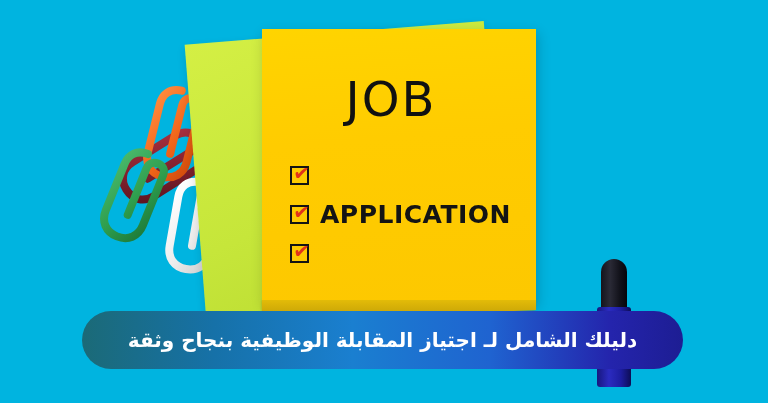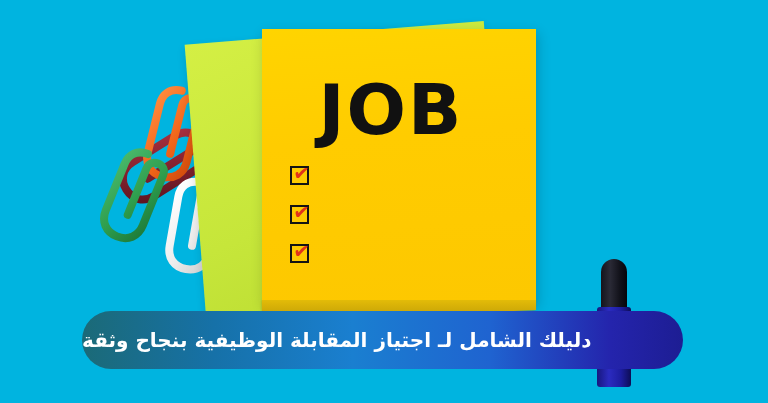--- a/index.html
+++ b/index.html
@@ -44,22 +44,22 @@
     position:absolute;left:0;bottom:-18px;width:100%;height:22px;
     background:linear-gradient(180deg,#e3bb08,#caa607 60%,rgba(190,160,6,0));
     clip-path:polygon(0 0,100% 0,100% 45%,0 100%);
   }
 
   
   .job-title{
     position:absolute;left:0;right:16px;top:46px;
     text-align:center;
     font-family:"DejaVu Sans", sans-serif;
-    font-weight:700;
-    font-size:70px;
+    font-weight:400;
+    font-size:48px;
     letter-spacing:2px;
     color:#111;
     line-height:1;
   }
   .checklist{
     position:absolute;left:28px;top:130px;right:10px;
   }
   .check-row{
     display:flex;align-items:center;
     margin-bottom:7px;
@@ -102,21 +102,21 @@
     position:absolute;left:0;top:48px;width:34px;height:80px;
     background:linear-gradient(90deg,#17177e 0%,#2b2bc0 35%,#1d1da0 70%,#0d0d55 100%);
     border-radius:3px;
   }
 
   
   .banner{
     position:absolute;left:82px;top:311px;width:601px;height:58px;
     border-radius:29px;
     background:linear-gradient(90deg,#1b6a77 0%,#1671a8 22%,#1a7fd0 45%,#1f63d0 68%,#2424ac 88%,#1d1d93 100%);
-    display:flex;align-items:center;
+    display:flex;align-items:center;justify-content:center;
     overflow:hidden;
   }
   .banner-text{
     direction:rtl;
     font-family:"DejaVu Sans", sans-serif;
     font-weight:700;
     font-size:20px;
     color:#ffffff;
     white-space:nowrap;
     letter-spacing:0px;
@@ -190,20 +190,21 @@
       <div class="check-row">
         <span class="cbox">
           <span class="tick">✔</span>
         </span>
       </div>
 
       <div class="check-row">
         <span class="cbox">
           <span class="tick">✔</span>
         </span>
+        <span class="citem">APPLICATION</span>
       </div>
 
       <div class="check-row">
         <span class="cbox">
           <span class="tick">✔</span>
         </span>
       </div>
 
     </div>
   </div>

